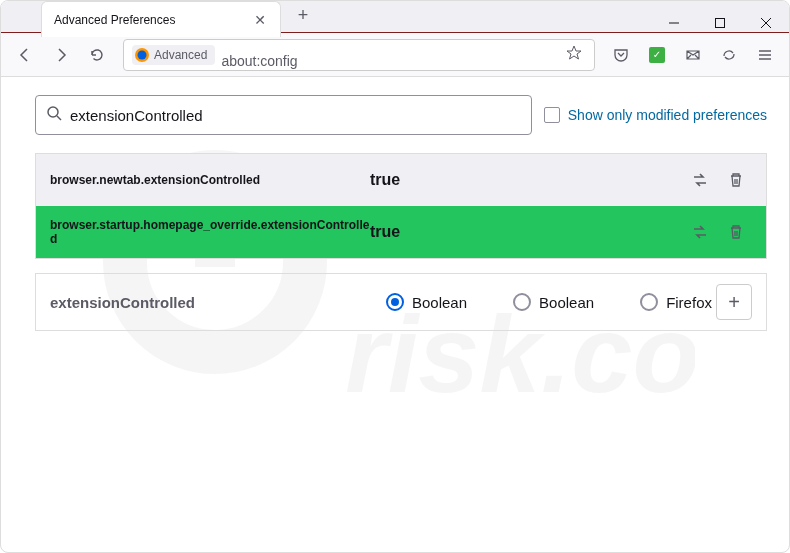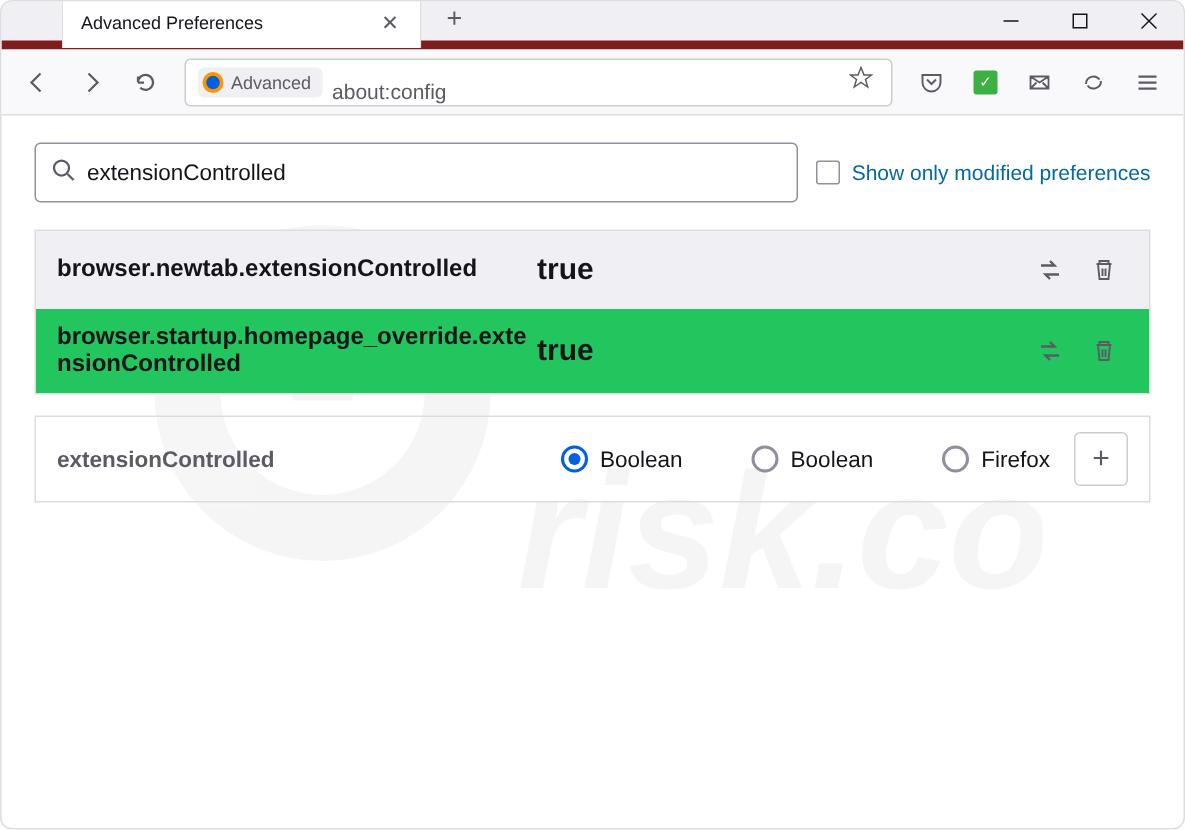--- a/index.html
+++ b/index.html
@@ -1,18 +1,18 @@
 <!DOCTYPE html>
 <html><head>
   <meta charset="utf-8">
   <style>
     * { margin: 0; padding: 0; box-sizing: border-box; font-family: -apple-system, BlinkMacSystemFont, "Segoe UI", Arial, sans-serif; }
     body { width: 790px; height: 553px; background: #fff; border-radius: 8px; overflow: hidden; border: 1px solid #ddd; position: relative; }
     
-    .titlebar { height: 32px; display: flex; align-items: center; background: #f0f0f4; border-bottom: 6px solid #7f1d1d; }
+    .titlebar { height: 32px; display: flex; align-items: flex-start; background: #f0f0f4; border-bottom: 1px solid #7f1d1d; }
     .tab { margin-left: 40px; height: 36px; background: #fff; border-radius: 6px 6px 0 0; display: flex; align-items: center; padding: 0 12px; min-width: 240px; border: 1px solid #ddd; border-bottom: none; position: relative; }
     .tab-title { font-size: 12px; color: #15141a; flex: 1; }
     .tab-close { width: 16px; height: 16px; display: flex; align-items: center; justify-content: center; cursor: pointer; color: #5b5b66; font-size: 14px; }
     .newtab-btn { width: 28px; height: 28px; display: flex; align-items: center; justify-content: center; margin: 0 0 4px 8px; color: #5b5b66; font-size: 18px; cursor: pointer; }
     .window-controls { margin-left: auto; display: flex; height: 44px; }
     .win-btn { width: 46px; display: flex; align-items: center; justify-content: center; cursor: pointer; }
     
     .toolbar { height: 44px; display: flex; align-items: center; padding: 0 8px; gap: 4px; background: #f9f9fb; border-bottom: 1px solid #ddd; }
     .nav-btn { width: 32px; height: 32px; display: flex; align-items: center; justify-content: center; cursor: pointer; color: #5b5b66; border-radius: 4px; }
     .nav-btn svg { width: 16px; height: 16px; }
@@ -30,36 +30,36 @@
     .search-box { flex: 1; height: 40px; border: 1px solid #8f8f9d; border-radius: 4px; display: flex; align-items: center; padding: 0 10px; }
     .search-icon { color: #5b5b66; margin-right: 8px; }
     .search-input { flex: 1; border: none; outline: none; font-size: 15px; color: #15141a; }
     .modified-check { display: flex; align-items: center; gap: 8px; font-size: 14px; color: #0369a1; }
     .checkbox { width: 16px; height: 16px; border: 1px solid #8f8f9d; border-radius: 2px; }
     
     .prefs-table { border: 1px solid #ddd; }
     .pref-row { display: flex; align-items: center; padding: 10px 14px; min-height: 48px; }
     .pref-row.odd { background: #f0f0f4; }
     .pref-row.even { background: #22c55e; }
-    .pref-name { width: 320px; font-weight: 700; font-size: 16px; color: #15141a; word-break: break-word; }
-    .pref-value { flex: 1; font-weight: 700; font-size: 20px; color: #15141a; }
+    .pref-name { width: 320px; font-weight: 700; font-size: 12px; color: #15141a; word-break: break-word; }
+    .pref-value { flex: 1; font-weight: 700; font-size: 16px; color: #15141a; }
     .row-actions { display: flex; gap: 4px; }
     .action-btn { width: 32px; height: 32px; display: flex; align-items: center; justify-content: center; cursor: pointer; color: #5b5b66; border-radius: 4px; }
     
     .new-pref-row { display: flex; align-items: center; padding: 10px 14px; border: 1px solid #ddd; margin-top: 14px; min-height: 56px; }
     .new-pref-name { width: 320px; font-weight: 700; font-size: 15px; color: #5b5b66; }
     .radio-group { flex: 1; display: flex; gap: 30px; }
     .radio-item { display: flex; align-items: center; gap: 8px; font-size: 15px; color: #15141a; cursor: pointer; padding-left: 16px; }
     .radio { width: 18px; height: 18px; border: 2px solid #8f8f9d; border-radius: 50%; display: flex; align-items: center; justify-content: center; }
     .radio.selected { border-color: #0060df; }
     .radio.selected::after { content: ''; width: 8px; height: 8px; background: #0060df; border-radius: 50%; }
     .add-btn { width: 36px; height: 36px; border: 1px solid #ccc; border-radius: 4px; display: flex; align-items: center; justify-content: center; cursor: pointer; font-size: 20px; font-weight: 300; color: #5b5b66; }
     
     .watermark { position: absolute; top: 50%; left: 50%; transform: translate(-50%, -45%); width: 600px; opacity: 0.08; pointer-events: none; z-index: 0; }
-    .content { position: relative; z-index: 1; }
+    .content { position: relative; z-index: 1; margin-left: 12px; }
   </style>
 </head>
 <body>
 
 <div class="titlebar">
   <div class="tab">
     <span class="tab-title">Advanced Preferences</span>
     <span class="tab-close">✕</span>
   </div>
   <div class="newtab-btn">+</div>

